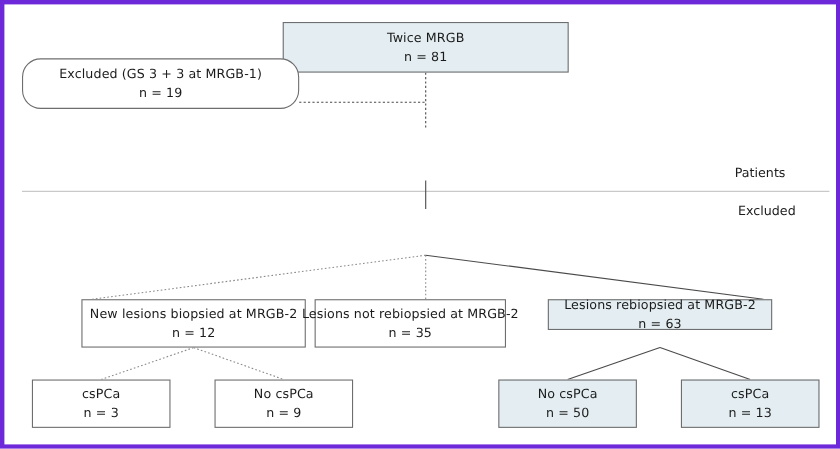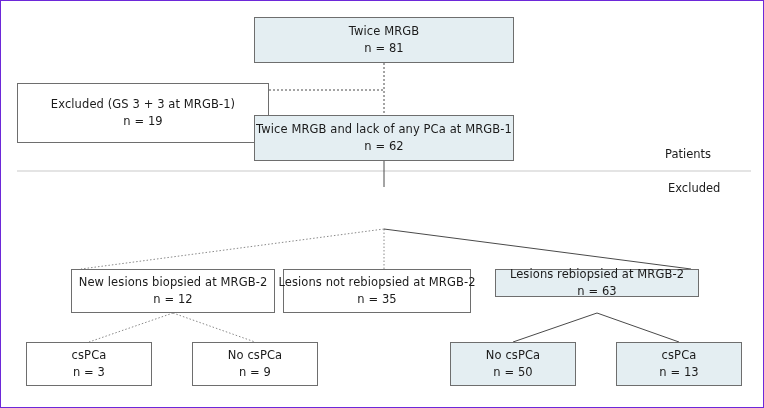--- a/index.html
+++ b/index.html
@@ -10,21 +10,21 @@
   body {
     font-family: "DejaVu Sans", "Liberation Sans", sans-serif;
   }
   #figure {
     position: relative;
     width: 764px;
     height: 408px;
     background: #ffffff;
     overflow: hidden;
     box-sizing: border-box;
-    border: 1px solid #6d28d9;
+    border: 4px solid #6d28d9;
     text-decoration: underline;
   }
   .svg-layer {
     position: absolute;
     left: 0;
     top: 0;
     width: 764px;
     height: 408px;
     pointer-events: none;
   }
@@ -82,40 +82,36 @@
 
     <line x1="596" y1="312" x2="512" y2="341" stroke="#4a4a4a" stroke-width="1"></line>
     <line x1="596" y1="312" x2="678" y2="341" stroke="#4a4a4a" stroke-width="1"></line>
   </svg>
 
   <div class="node fill" style="left:253px; top:16px; width:260px; height:46px;">
     <span class="line1">Twice MRGB</span>
     <span class="line2">n = 81</span>
   </div>
 
-  <div class="node plain" style="left:16px; top:82px; width:252px; height:60px;">
+  <div class="node plain" style="left:16px; top:49px; width:252px; height:46px;border-radius:17px;">
     <span class="line1">Excluded (GS 3 + 3 at MRGB-1)</span>
     <span class="line2">n = 19</span>
   </div>
 
-  <div class="node fill" style="left:253px; top:114px; width:260px; height:46px;">
-    <span class="line1">Twice MRGB and lack of any PCa at MRGB-1</span>
-    <span class="line2">n = 62</span>
-  </div>
 
   <div class="side-label" style="left:652px; top:146px;">Patients</div>
   <div class="side-label" style="left:655px; top:180px;">Excluded</div>
 
 
   <div class="node plain" style="left:70px; top:268px; width:204px; height:44px;">
     <span class="line1">New lesions biopsied at MRGB-2</span>
     <span class="line2">n = 12</span>
   </div>
 
-  <div class="node plain" style="left:282px; top:268px; width:188px; height:44px;">
+  <div class="node plain" style="left:282px; top:268px; width:174px; height:44px;">
     <span class="line1">Lesions not rebiopsied at MRGB-2</span>
     <span class="line2">n = 35</span>
   </div>
 
   <div class="node fill" style="left:494px; top:268px; width:204px; height:28px;">
     <span class="line1">Lesions rebiopsied at MRGB-2</span>
     <span class="line2">n = 63</span>
   </div>
 
   <div class="node plain" style="left:25px; top:341px; width:126px; height:44px;">

